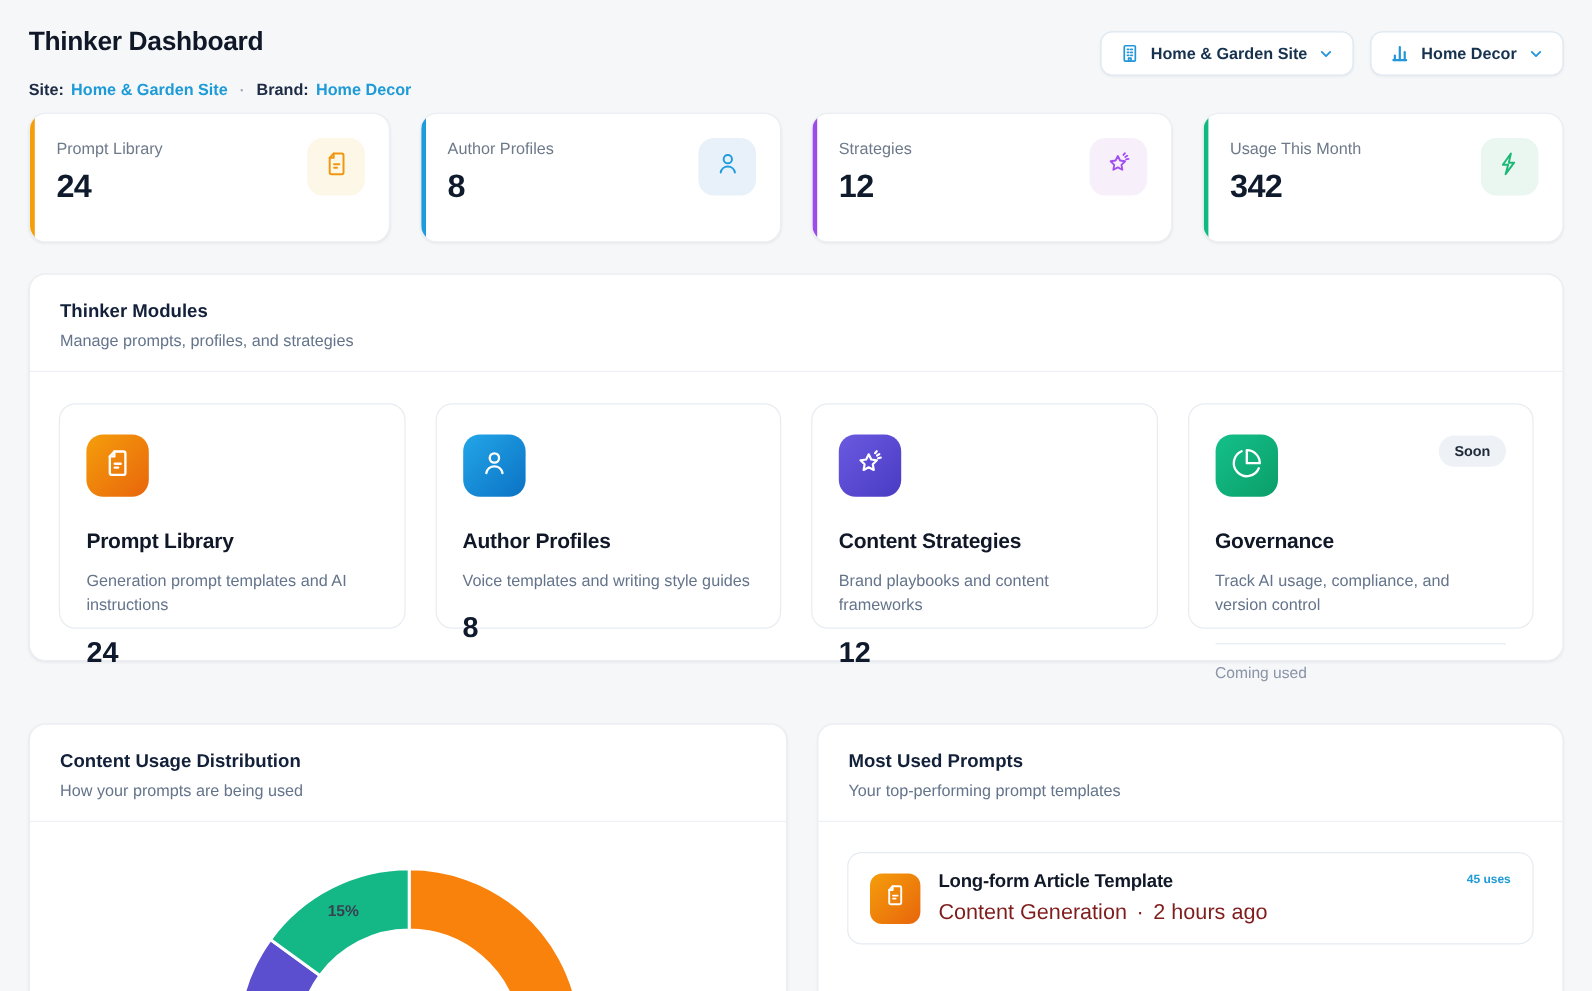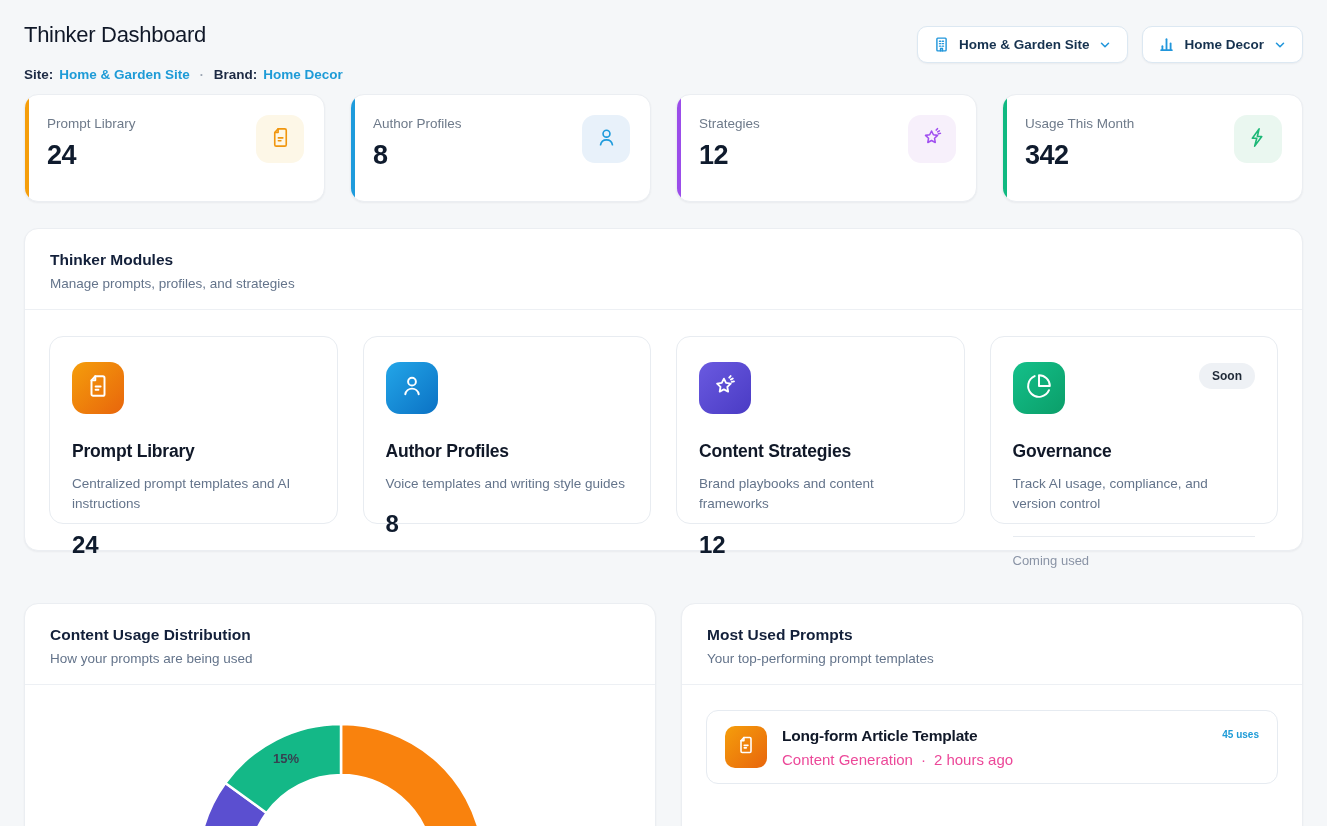--- a/index.html
+++ b/index.html
@@ -6,21 +6,21 @@
   html,body { width:1327px; height:826px; overflow:hidden; }
   body {
     background:#F5F7F9;
     font-family:"Liberation Sans", sans-serif;
     color:#13203A;
   }
   .page { padding:22px 24px 0 24px; }
 
   
   .header-row { display:flex; justify-content:space-between; align-items:flex-start; }
-  .page-title { font-size:22px; font-weight:400; color:#101828; letter-spacing:-0.3px; line-height:26px; }
+  .page-title { font-size:22px; font-weight:700; color:#101828; letter-spacing:-0.3px; line-height:26px; }
   .breadcrumb { margin-top:19px; font-size:13.5px; font-weight:700; color:#1D2A44; display:flex; align-items:center; gap:6px; }
   .crumb-link { color:#1E9BD7; text-decoration:none; cursor:pointer; }
   .crumb-dot { color:#9AA4B2; margin:0 4px; font-size:12px; }
   .selectors { display:flex; gap:14px; margin-top:4px; }
   .selector-btn {
     display:flex; align-items:center; gap:9px; height:37px; padding:0 15px;
     background:#FFFFFF; border:1px solid #DCE8F2; border-radius:10px;
     font-size:13.5px; font-weight:700; color:#16324F; cursor:pointer;
     box-shadow:0 1px 2px rgba(16,24,40,.05);
   }
@@ -75,21 +75,21 @@
   .prompt-list { padding:25px 24px; }
   .prompt-item {
     display:flex; align-items:center; gap:15px; border:1px solid #E6EBF1; border-radius:12px;
     padding:15px 18px; background:#FFFFFF; cursor:pointer;
   }
   .prompt-icon-box { width:42px; height:42px; border-radius:10px; flex:0 0 auto;
     display:flex; align-items:center; justify-content:center; }
   .prompt-body { flex:1; display:flex; align-items:flex-start; }
   .prompt-text { flex:1; }
   .prompt-title { font-size:15.5px; font-weight:700; color:#101828; letter-spacing:-0.2px; }
-  .prompt-meta { margin-top:6px; font-size:15px; color:#ec4899; display:flex; align-items:flex-start; gap:8px; }
+  .prompt-meta { margin-top:6px; font-size:18px; color:#7f1d1d; display:flex; align-items:flex-start; gap:8px; }
   .prompt-uses { margin-top:2px; font-size:10px; font-weight:800; color:#1E9BD7; white-space:nowrap; }
 </style>
 </head>
 <body>
 
 <div class="page">
 
   <div class="header-row">
     <div>
       <div class="page-title">Thinker Dashboard</div>
@@ -210,21 +210,21 @@
           <span>
             <svg width="26" height="26" viewBox="0 0 24 24" fill="none" stroke="#FFFFFF" stroke-width="1.8" stroke-linecap="round" stroke-linejoin="round">
               <path d="M9.5 3H16.5A1.5 1.5 0 0 1 18 4.5v15A1.5 1.5 0 0 1 16.5 21h-9A1.5 1.5 0 0 1 6 19.5V6.8z"></path>
               <path d="M9.5 3v3.8H6"></path>
                 <path d="M9.8 12.4h4.6"></path>
                 <path d="M9.8 15.4h2.6"></path>
             </svg>
           </span>
         </div>
         <div class="module-title">Prompt Library</div>
-        <div class="module-desc">Centralized prompt templates and AI instructions</div>
+        <div class="module-desc">Generation prompt templates and AI instructions</div>
         <div class="module-stat">24</div>
       </div>
 
       <div class="module-card">
         <div class="module-icon-box" style="background: linear-gradient(135deg, rgb(35, 166, 232), rgb(11, 114, 196));">
           <span>
             <svg width="26" height="26" viewBox="0 0 24 24" fill="none" stroke="#FFFFFF" stroke-width="1.8" stroke-linecap="round" stroke-linejoin="round">
               <circle cx="12" cy="8" r="3.6"></circle>
                 <path d="M5.8 19.6a6.3 6.3 0 0 1 12.4 0"></path>
             </svg>

